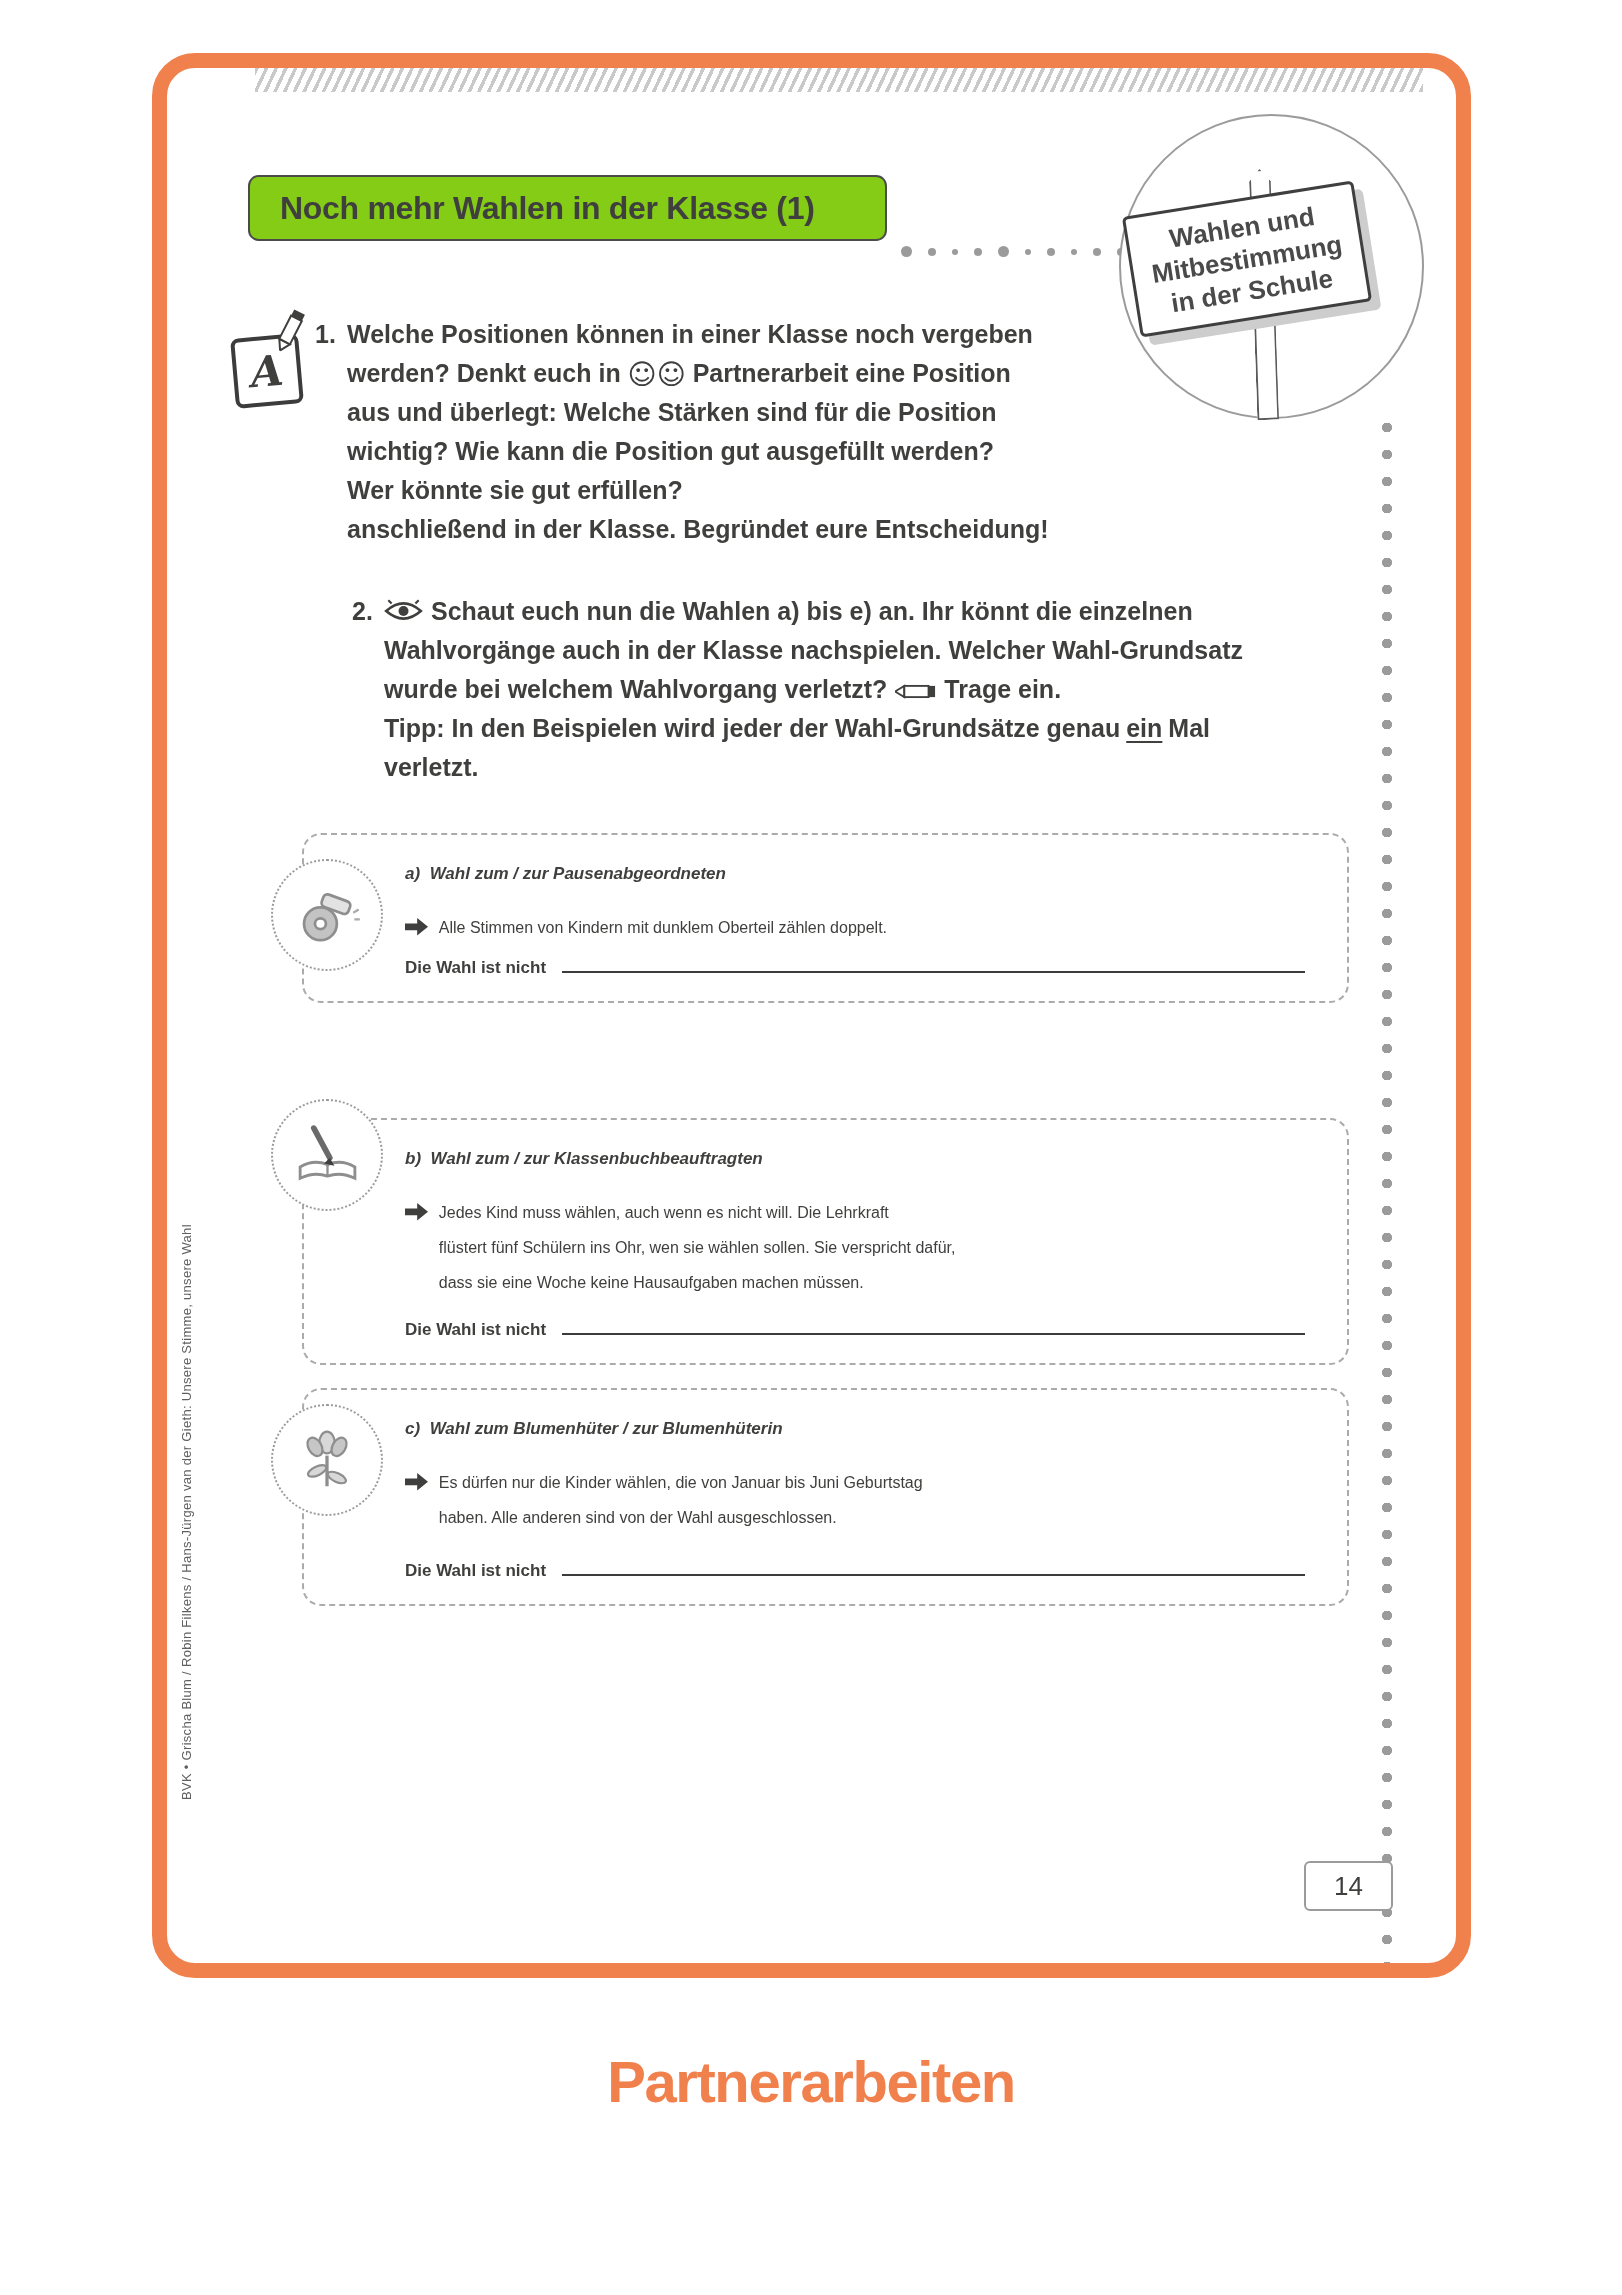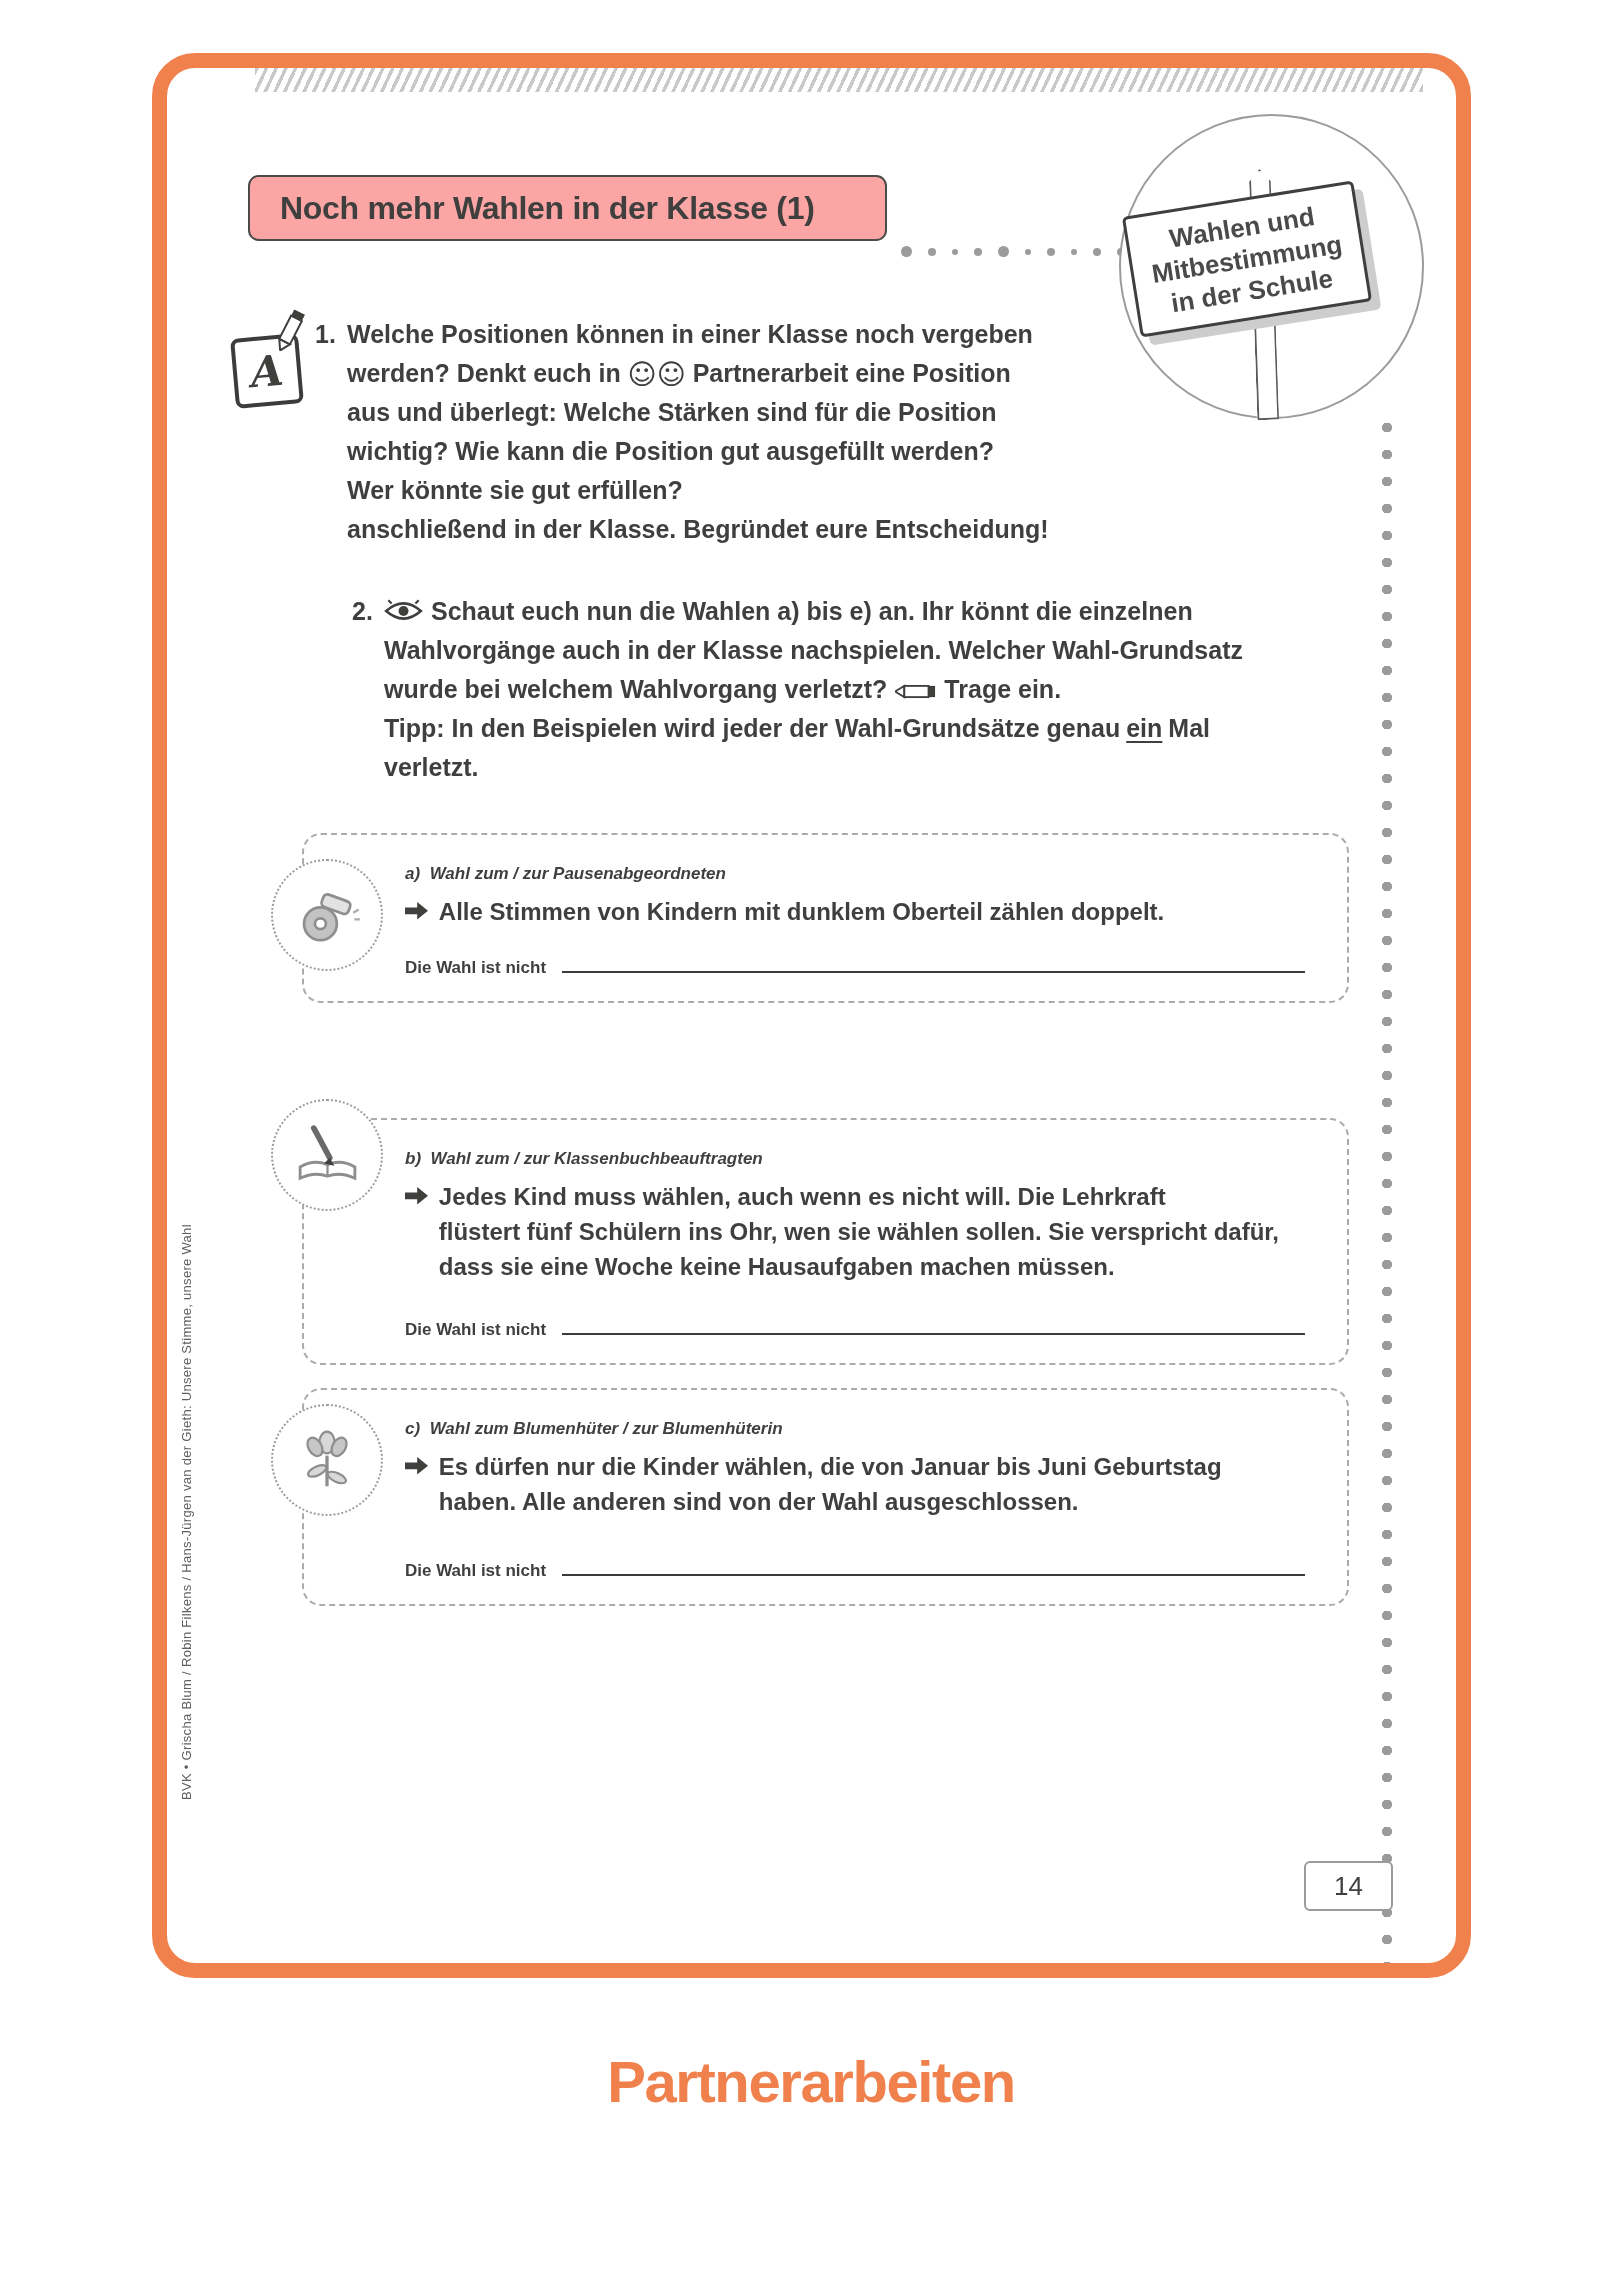--- a/index.html
+++ b/index.html
@@ -11,21 +11,21 @@
   .page{position:relative;width:1622px;height:2295px;background:#fff;overflow:hidden;
         font-family:"Liberation Sans","DejaVu Sans",sans-serif;color:var(--text);}
   
   .frame{position:absolute;left:152px;top:53px;width:1319px;height:1925px;
          border:15px solid var(--orange);border-radius:43px;background:#fff;box-sizing:border-box;}
   
   .hatch{position:absolute;left:88px;top:0;width:1168px;height:24px;
          background:repeating-linear-gradient(115deg,#c9c9c9 0 3.4px,#ffffff 3.4px 8.8px);}
   
   .title-bar{position:absolute;left:81px;top:107px;width:639px;height:66px;box-sizing:border-box;
-             border:2.7px solid #4b4b4a;border-radius:10.8px;background:#fca5a5;
+             border:2.7px solid #4b4b4a;border-radius:10.8px;background:#84cc16;
              display:flex;align-items:center;padding-left:30px;
              font-size:32px;font-weight:bold;letter-spacing:-0.3px;}
   .dots-row{position:absolute;left:734px;top:170px;height:27px;display:flex;align-items:center;gap:16px;}
   .dot{display:inline-block;border-radius:50%;background:var(--grey);}
   .dl{width:10.8px;height:10.8px}.dm{width:8px;height:8px}.ds{width:6px;height:6px}
   
   .badge-circle{position:absolute;left:952px;top:46px;width:301px;height:301px;border-radius:50%;
                 border:2.7px solid var(--grey);background:#fff;}
   .sign-post{position:absolute;left:1086px;top:101px;width:21.6px;height:251px;background:#fff;
              border:2.7px solid #5a5a5a;box-sizing:border-box;transform:rotate(-2deg);
@@ -57,21 +57,21 @@
   .icn.pencil.mid{margin:0 8px;}
   .icn.mouth{margin:0 8px;}
   .icn.eye{margin:0 8px 0 0;vertical-align:-3.4px;}
   .uline{text-decoration:underline;text-decoration-thickness:2px;text-underline-offset:4px;margin:0 6px;}
   
   .wbox{position:absolute;left:135px;width:1047px;box-sizing:border-box;z-index:1;
         border:2px dashed #ababab;border-radius:19px;background:#fff;
         padding:23px 27px 0 101px;}
   .wb-head{font-weight:bold;font-size:17px;line-height:32px;font-style:italic;}
   .wb-label{margin-right:9.5px;}
-  .wb-body{display:flex;margin-top:4px;font-size:24px;font-weight:bold;line-height:35px;}
+  .wb-body{display:flex;margin-top:20px;font-size:16px;font-weight:normal;line-height:35px;}
   .wb-arrow{flex:0 0 auto;margin:8px 10.8px 0 0;}
   .wb-line{white-space:nowrap;}
   .wb-prompt{position:absolute;left:101px;right:38px;bottom:23px;display:flex;align-items:flex-end;
              font-size:17px;font-weight:bold;}
   .blank{flex:1;border-bottom:2.7px solid #3c3c3c;margin:0 4px 5.4px 16px;height:20px;}
   .icon-circle{position:absolute;left:104px;width:112px;height:112px;border-radius:50%;z-index:2;
                border:2px dotted var(--grey);background:#fff;box-sizing:border-box;
                display:flex;align-items:center;justify-content:center;}
   
   .credit{position:absolute;left:12px;top:1732px;transform:rotate(-90deg);transform-origin:0 0;

